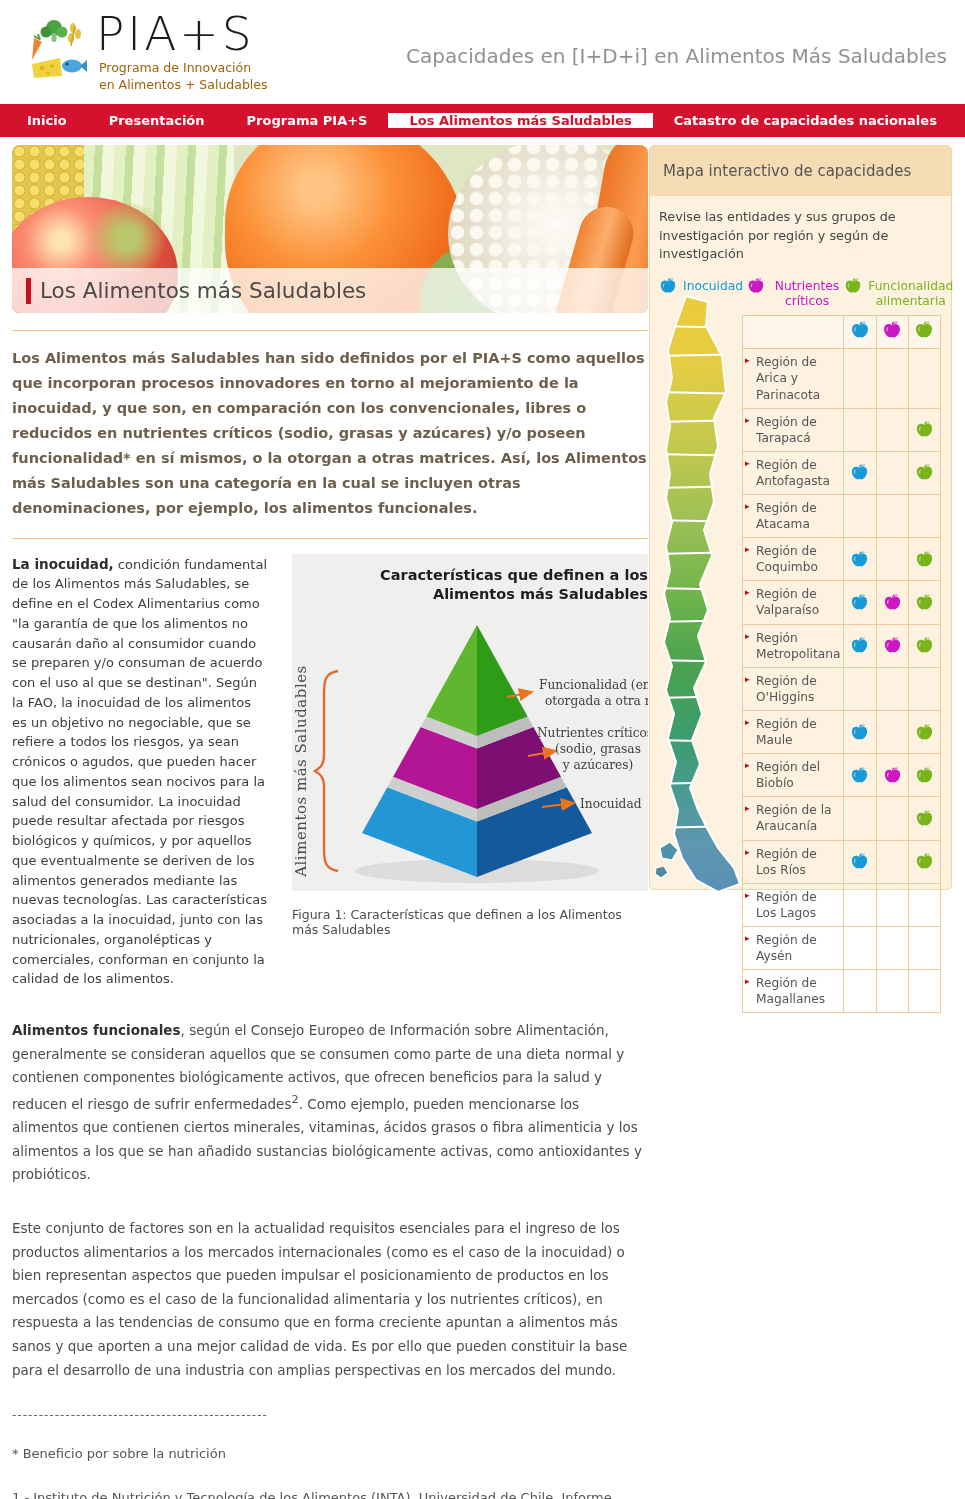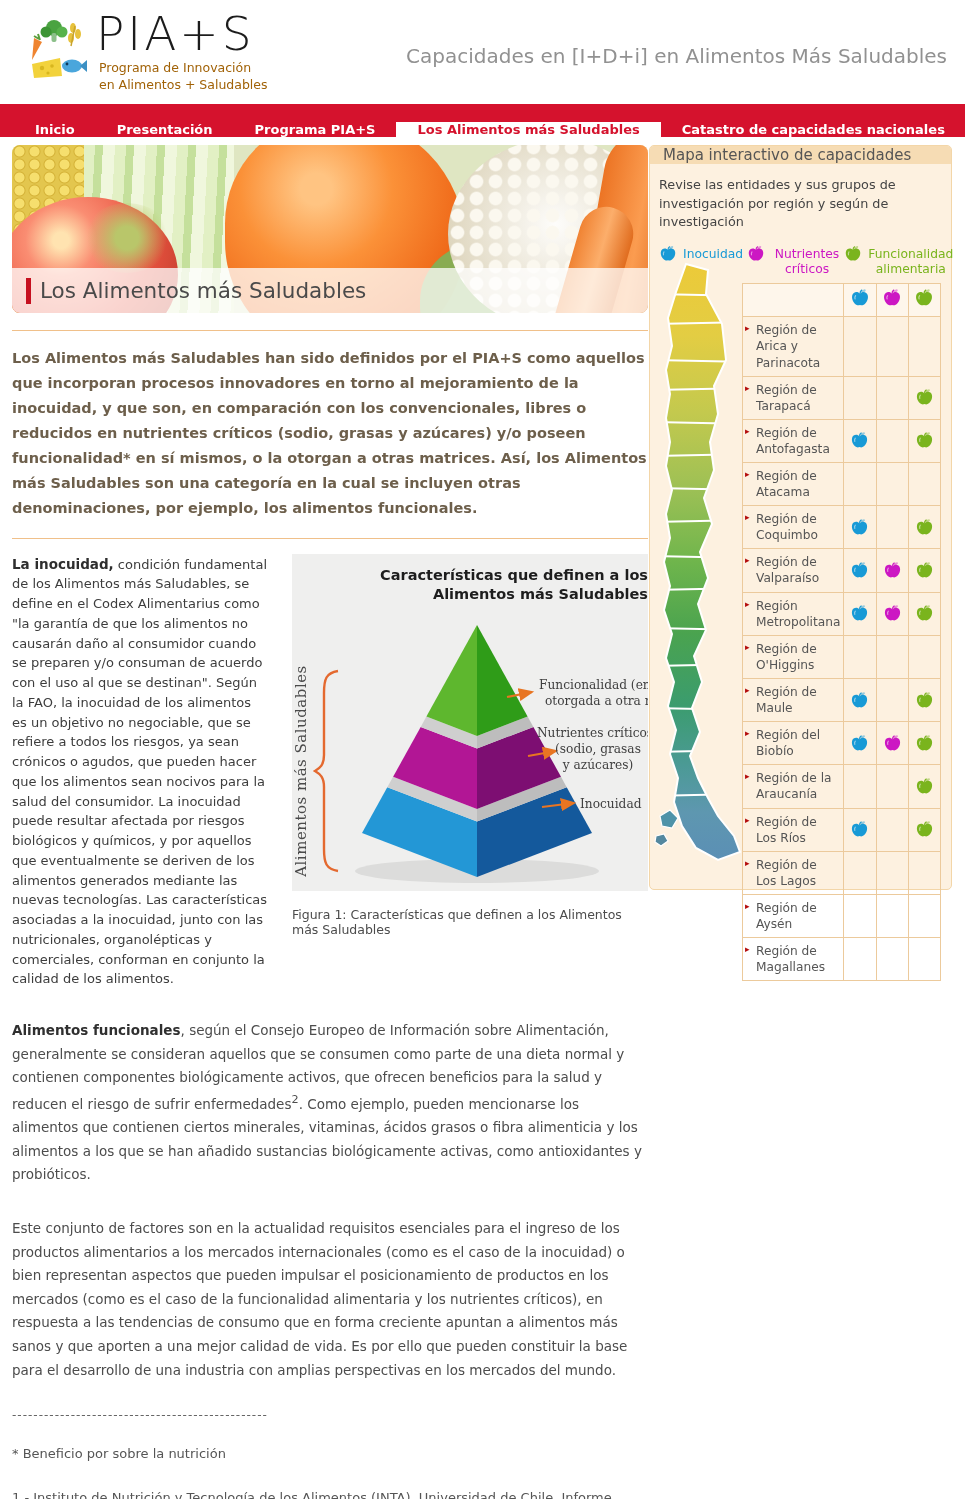--- a/index.html
+++ b/index.html
@@ -9,21 +9,21 @@
   
   header{position:relative;height:104px;background:#fff}
   .logo{position:absolute;left:26px;top:8px;display:flex;align-items:flex-start}
   .logo-foods{margin-top:8px;margin-right:8px}
   .logo-textblock{display:flex;flex-direction:column}
   .logo-title{font-size:47px;font-weight:300;letter-spacing:3px;color:#1c1c1c;line-height:1.1}
   .logo-tagline{font-size:12.5px;color:#a16207;line-height:1.35;margin-left:3px}
   .header-subtitle{position:absolute;right:18px;top:44px;font-size:20px;color:#919191}
 
   
-  nav{display:flex;height:33px;background:#d5122d;align-items:flex-end;padding-left:14px}
+  nav{display:flex;height:33px;background:#d5122d;align-items:center;padding-left:6px}
   .nav-item{display:flex;align-items:center;padding:0 21px;color:#fff;font-size:13px;font-weight:bold;cursor:pointer;white-space:nowrap}
   .nav-item.active{background:#fff;color:#d5122d}
 
   
   .content{position:relative;margin-top:8px;padding:0 13px 0 12px}
   .main-col{width:636px}
 
   
   .banner{position:relative;width:636px;height:168px;border-radius:8px;overflow:hidden}
   .banner-art{position:absolute;inset:0;background:#dfe6c2}
@@ -54,21 +54,21 @@
   .pyr-label{font-family:"DejaVu Serif","Liberation Serif",serif;font-size:12.2px;fill:#3f3f3f}
   .pyr-side{font-family:"DejaVu Serif","Liberation Serif",serif;font-size:15px;fill:#4a4a4a;letter-spacing:.5px}
 
   .body-p{font-size:13.5px;line-height:1.75;color:#4c4c4c;margin-top:30px}
   .body-p b{color:#2f2f2f}
   .dashes{margin-top:26px;font-size:12px;color:#666;letter-spacing:1px}
   .fn{font-size:13px;color:#555;line-height:1.85;margin-top:20px;max-width:632px}
 
   
   .sidebar{position:absolute;top:0;right:13px;width:303px;height:745px;background:#fdf1e0;border:1px solid #f3d6a8;border-radius:5px}
-  .sb-header{background:#f6dcb4;border-radius:4px 4px 0 0;padding:0 13px;font-size:15px;color:#555}
+  .sb-header{background:#f6dcb4;border-radius:4px 4px 0 0;padding:16px 13px;font-size:15px;color:#555}
   .sb-body{position:relative;padding:10px 10px 10px 8px}
   .sb-sub{font-size:12.8px;color:#444;line-height:1.45;margin:2px 0 12px 1px}
   .legend{display:flex;margin-bottom:6px}
   .legend-item{display:flex;align-items:flex-start;font-size:12.3px;line-height:1.25;font-weight:normal}
   .legend-item svg{flex:0 0 auto;margin-right:5px}
   .legend-item span{padding-top:3px;text-align:center}
   .chile-map{position:absolute;left:2px;top:96px;z-index:1}
   .regions-table{margin-left:84px;border-collapse:collapse;position:relative;z-index:2}
   .regions-table td,.regions-table th{border:1px solid #ecca9c;font-weight:normal}
   .regions-table th{height:33px;background:rgba(255,255,255,.35)}

